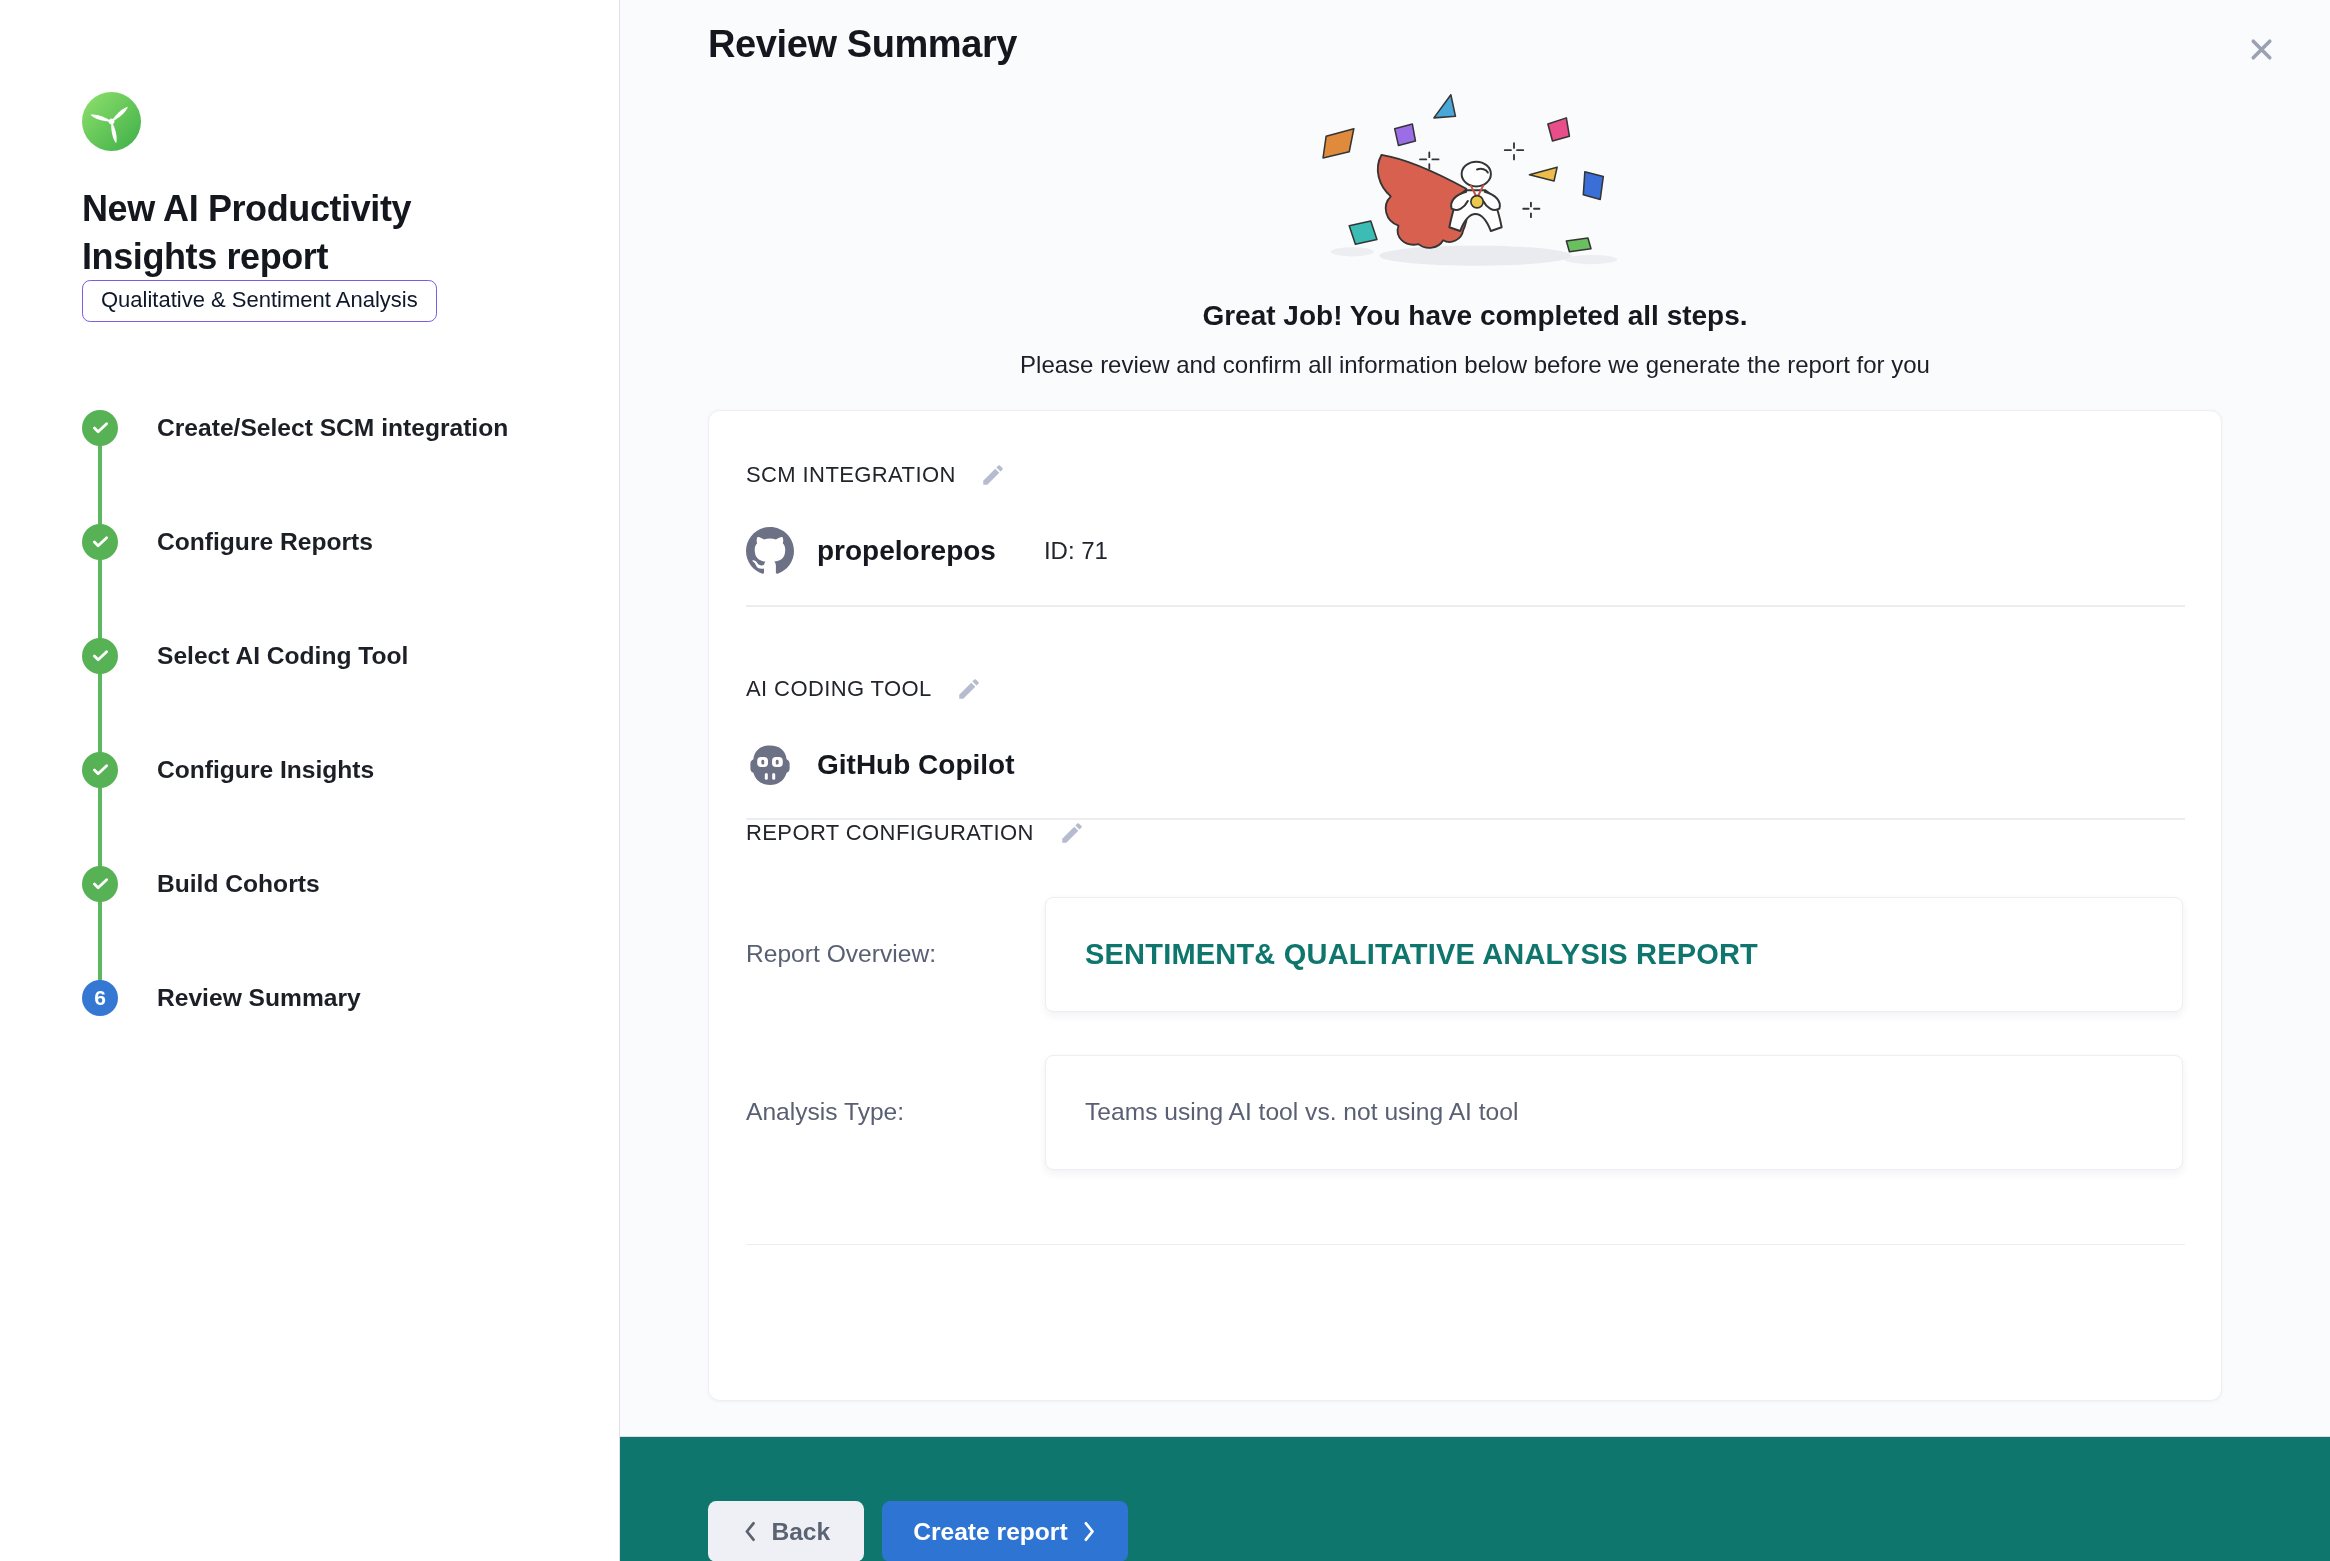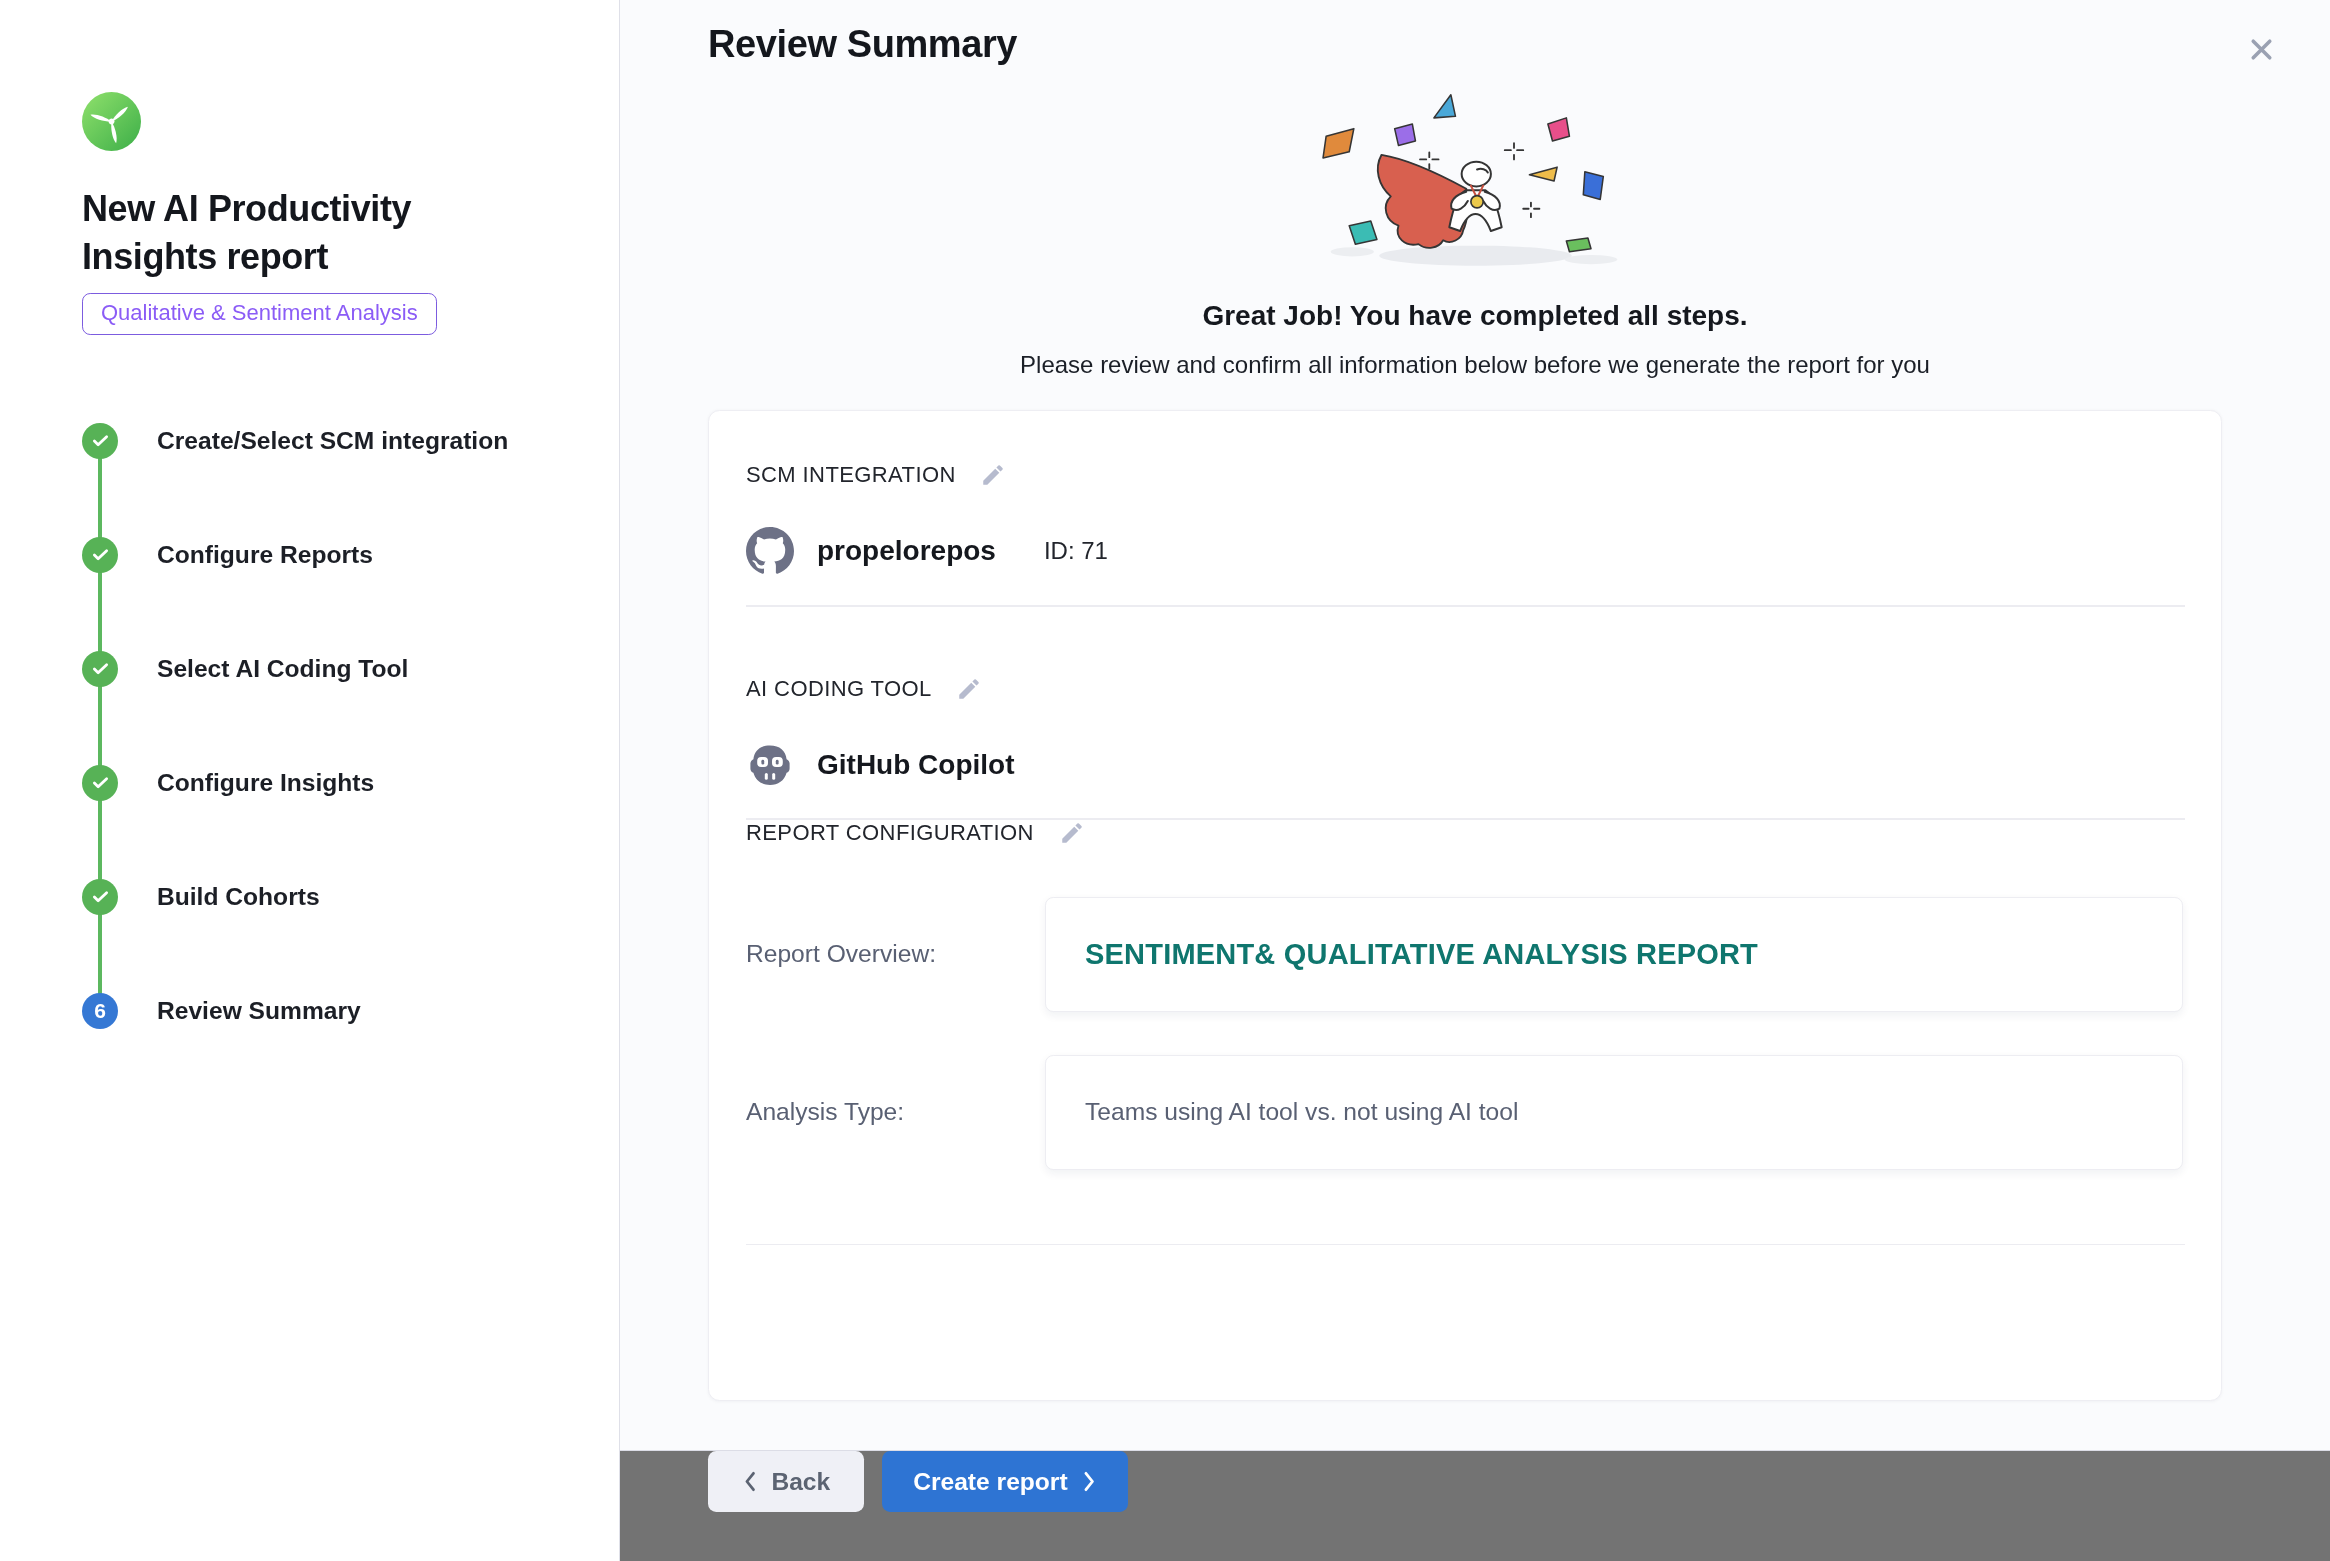--- a/index.html
+++ b/index.html
@@ -6,22 +6,22 @@
   html,body { width:2330px; height:1562px; overflow:hidden; }
   body { font-family:"Liberation Sans", sans-serif; background:#ffffff; color:#1a1d24; }
   .app { display:flex; width:100%; height:100%; }
 
   
   .sidebar { width:620px; min-width:620px; height:100%; background:#ffffff;
              border-right:1.6px solid #dfe0e8; padding:92px 49px 0 82px; }
   .logo { width:59px; height:59px; }
   .sidebar-title { margin-top:34px; font-size:36px; font-weight:700; line-height:1.32;
                    color:#14171d; letter-spacing:-0.4px; max-width:459px; }
-  .badge { display:inline-block; margin-top:13px; padding:5.7px 18px 7.4px;
-           border:1.6px solid #7c5cdf; border-radius:8.2px; color:#8b5cf6;
+  .badge { display:inline-block; padding:5.7px 18px 7.4px;
+           border:1.6px solid #7c5cdf; border-radius:8.2px; color:#0f172a;
            font-size:22px; line-height:1.2; }
   .stepper { position:relative; margin-top:88px; }
   .step-line { position:absolute; left:16.4px; top:18px; width:4.1px; height:569px;
                background:#5cb85f; border-radius:2.5px; }
   .step { position:relative; display:flex; align-items:center; height:36px; margin-bottom:78px; }
   .step-circle { width:36px; height:36px; border-radius:50%; display:flex;
                  align-items:center; justify-content:center; flex:none; }
   .step-circle.done { background:#57b256; }
   .step-circle.active { background:#3578d4; color:#fff; font-size:21px; font-weight:700; }
   .step-circle svg { width:21px; height:21px; }
@@ -62,22 +62,22 @@
   .config-label { width:299px; flex:none; font-size:24.6px; color:#596073; }
   .config-box { flex:1; height:115px; margin-right:1.6px; background:#ffffff;
                 border:0.8px solid #ededf2; border-radius:8.2px;
                 box-shadow:0 3.3px 8.2px rgba(25,30,60,0.06);
                 display:flex; align-items:center; padding:0 39px; }
   .config-value.strong { font-size:29px; font-weight:700; color:#0f766e; letter-spacing:0.2px; }
   .config-value.muted { font-size:24.6px; color:#596073; }
   .divider.end { margin-top:74px; margin-right:0; }
 
   
-  .footer { position:absolute; left:0; bottom:0; width:100%; height:112px; background:#737373;
-            border-top:0.8px solid #dcdde6; display:flex; align-items:flex-start;
+  .footer { position:absolute; left:0; bottom:0; width:100%; height:126px; background:#0f766e;
+            border-top:0.8px solid #dcdde6; display:flex; align-items:flex-end;
             padding-left:88px; gap:18px; }
   .btn { display:flex; align-items:center; justify-content:center; gap:13px;
          height:61px; border:none; border-radius:8.2px; cursor:pointer;
          font-family:"Liberation Sans", sans-serif; font-size:24.6px; font-weight:700; }
   .btn svg { width:16.4px; height:23px; }
   .btn-back { background:#eff0f6; color:#5b6372; padding:0 34px; }
   .btn-primary { background:#2e74d3; color:#ffffff; padding:0 31px; }
 </style>
 </head>
 <body>

